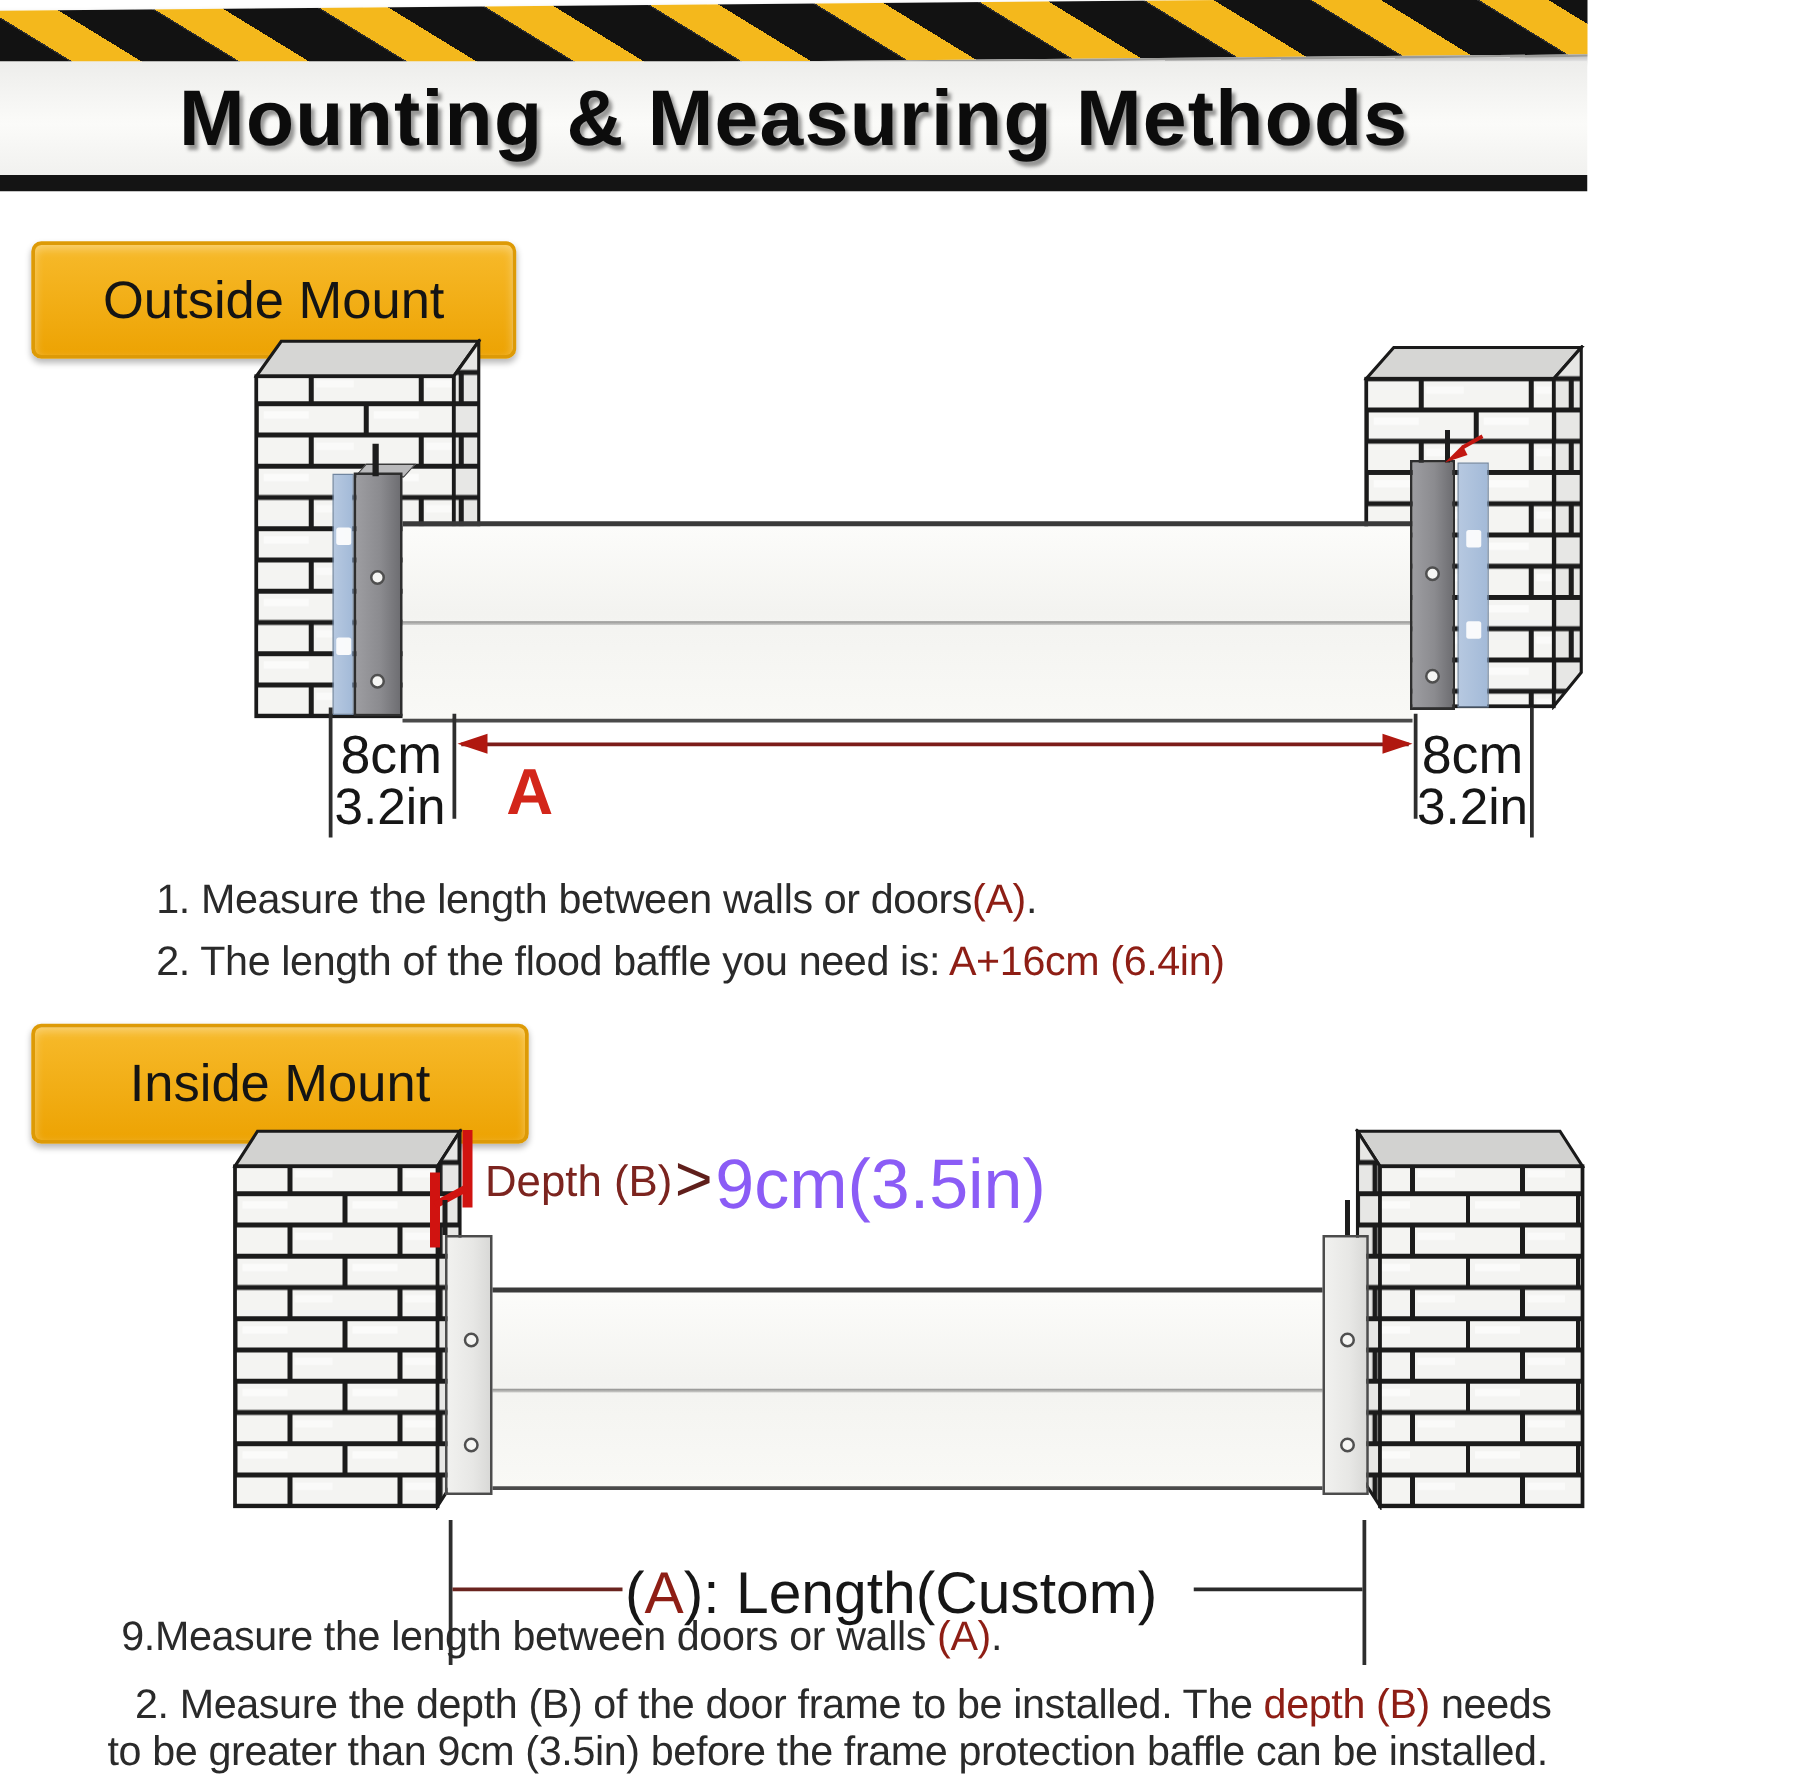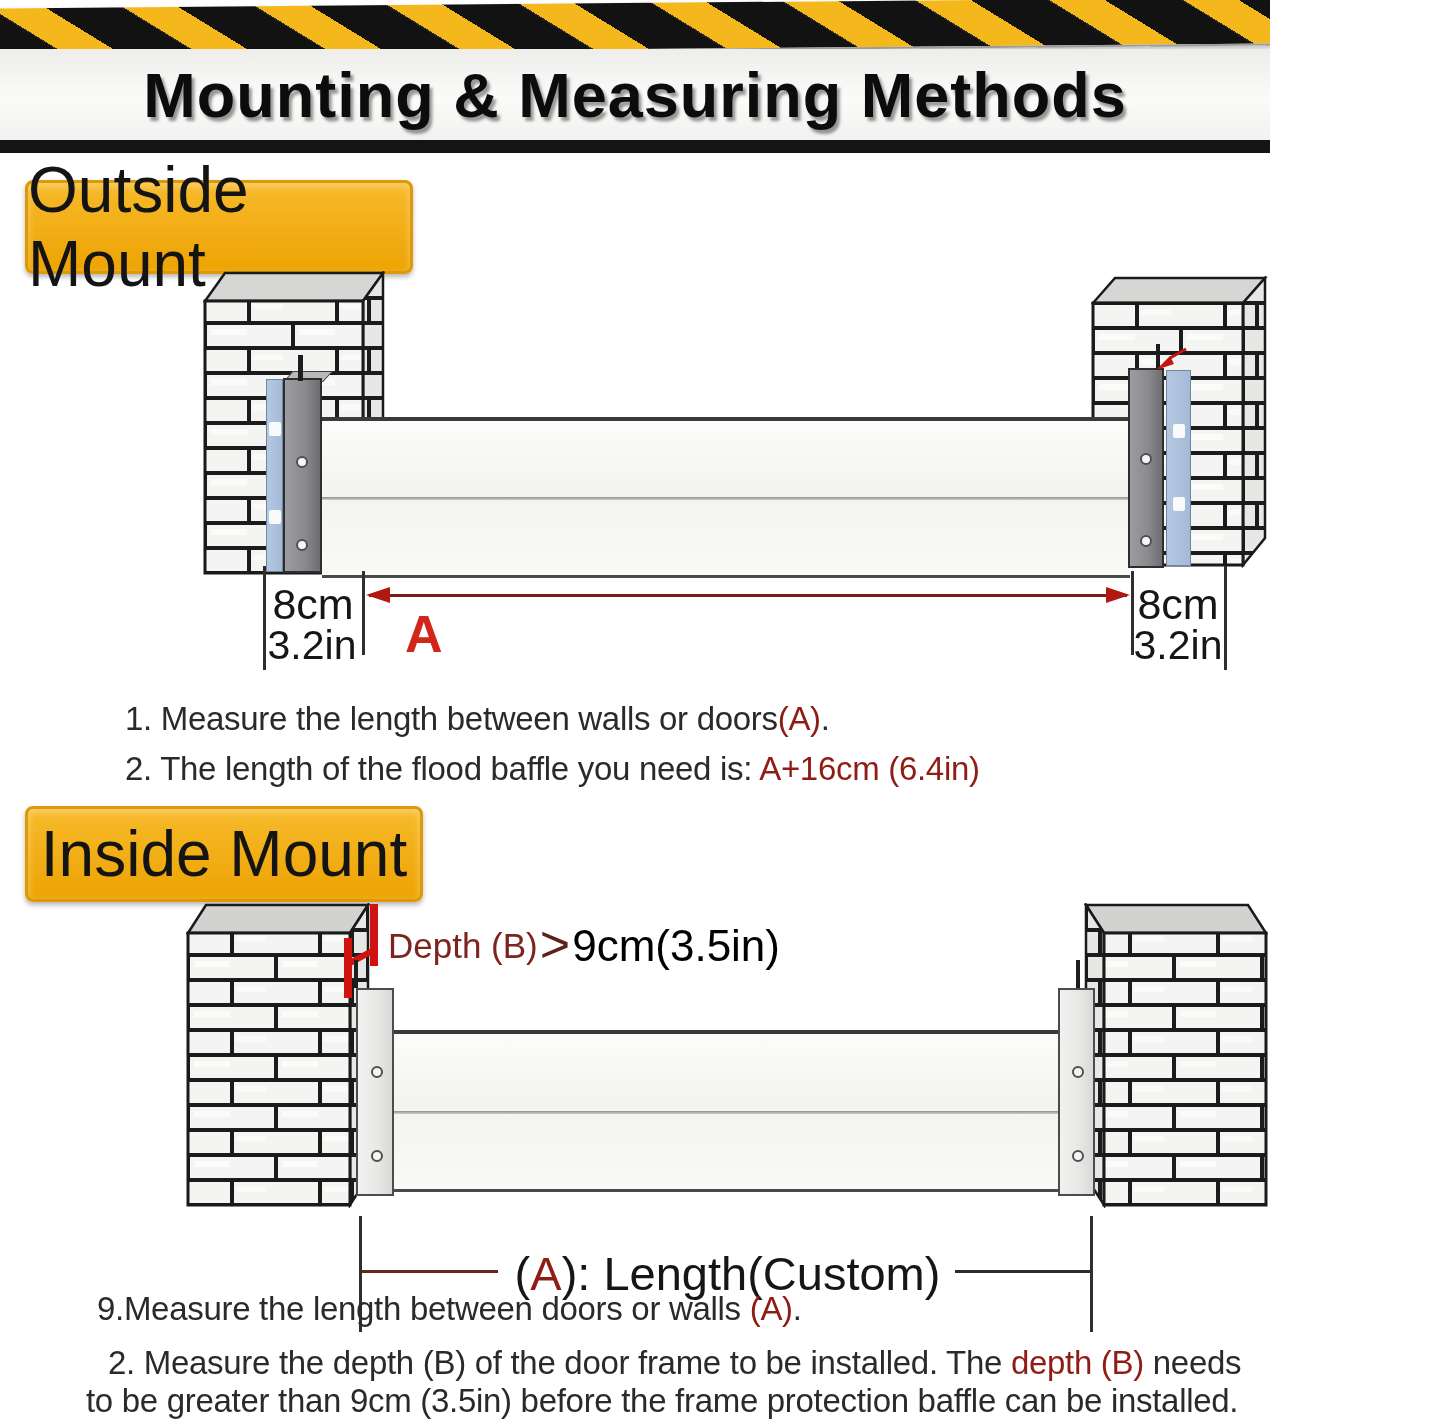--- a/index.html
+++ b/index.html
@@ -31,21 +31,21 @@
   }
   .blackbar{position:absolute; left:0; right:0; top:140px; height:13px; background:#141414;}
 
   
   .pill{
     position:absolute;
     background:linear-gradient(180deg,#f7ba2b,#eda303);
     border:3px solid #dd9a06; border-radius:8px;
     box-shadow:0 3px 5px rgba(0,0,0,.28), inset 0 3px 8px rgba(255,255,255,.35);
     display:flex; align-items:center; justify-content:center;
-    font-size:64px; color:#141414;
+    font-size:42px; color:#141414;margin-top:13px;
   }
 
   
   .pillar{position:absolute;}
   .channel{
     position:absolute; box-sizing:border-box;
     background:linear-gradient(90deg,#9d9da1 0%,#8b8b8f 55%,#6e6e72 100%);
     border:2px solid #2e2e2e;
   }
   .channel.light{
@@ -90,23 +90,23 @@
   }
   .dimseg{position:absolute; height:3px;}
   .dimtext{position:absolute; color:#161616; text-align:center;}
   .red-a{color:#d3261a; font-weight:bold; font-size:52px; line-height:1;}
   .maroon{color:#8e1e15;}
   .instr{position:absolute; font-size:33px; letter-spacing:-0.3px; color:#2a2a2a; white-space:nowrap;}
 
   .depthrow{position:absolute; display:flex; align-items:center; white-space:nowrap;}
   .depthrow .dlabel{font-size:35px; color:#7c241f;}
   .depthrow .dgt{font-size:52px; color:#5f1f1b; margin:0 2px 4px 2px;}
-  .depthrow .dval{font-size:44px; color:#000000;}
-
-  .spanlabel{position:absolute; font-size:47px; color:#161616; text-align:center; white-space:nowrap;}
+  .depthrow .dval{font-size:56px; color:#8b5cf6;}
+
+  .spanlabel{position:absolute; font-size:47px; color:#161616; text-align:left; white-space:nowrap;}
 </style>
 </head>
 <body>
 
 <div id="canvas">
 
   <div class="tape"></div>
   <div class="titleband">
     <div class="pagetitle">Mounting &amp; Measuring Methods</div>
   </div>

